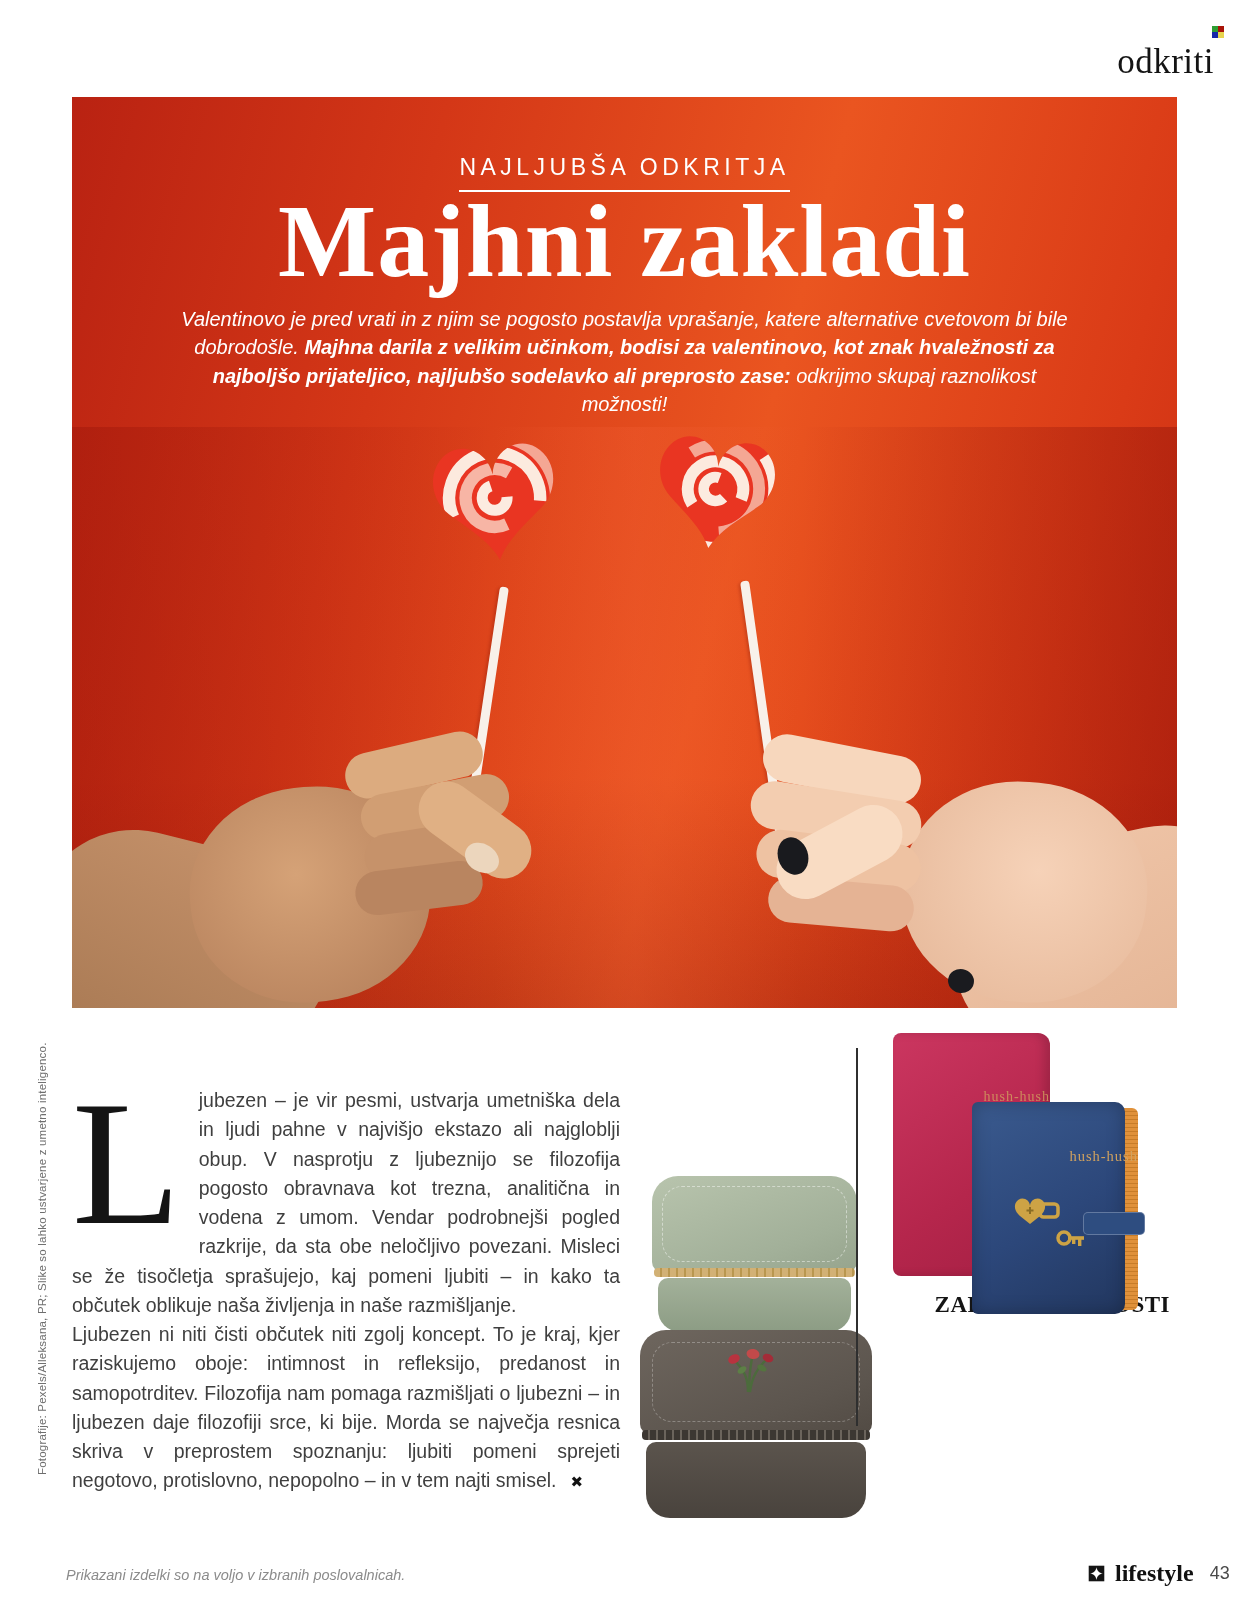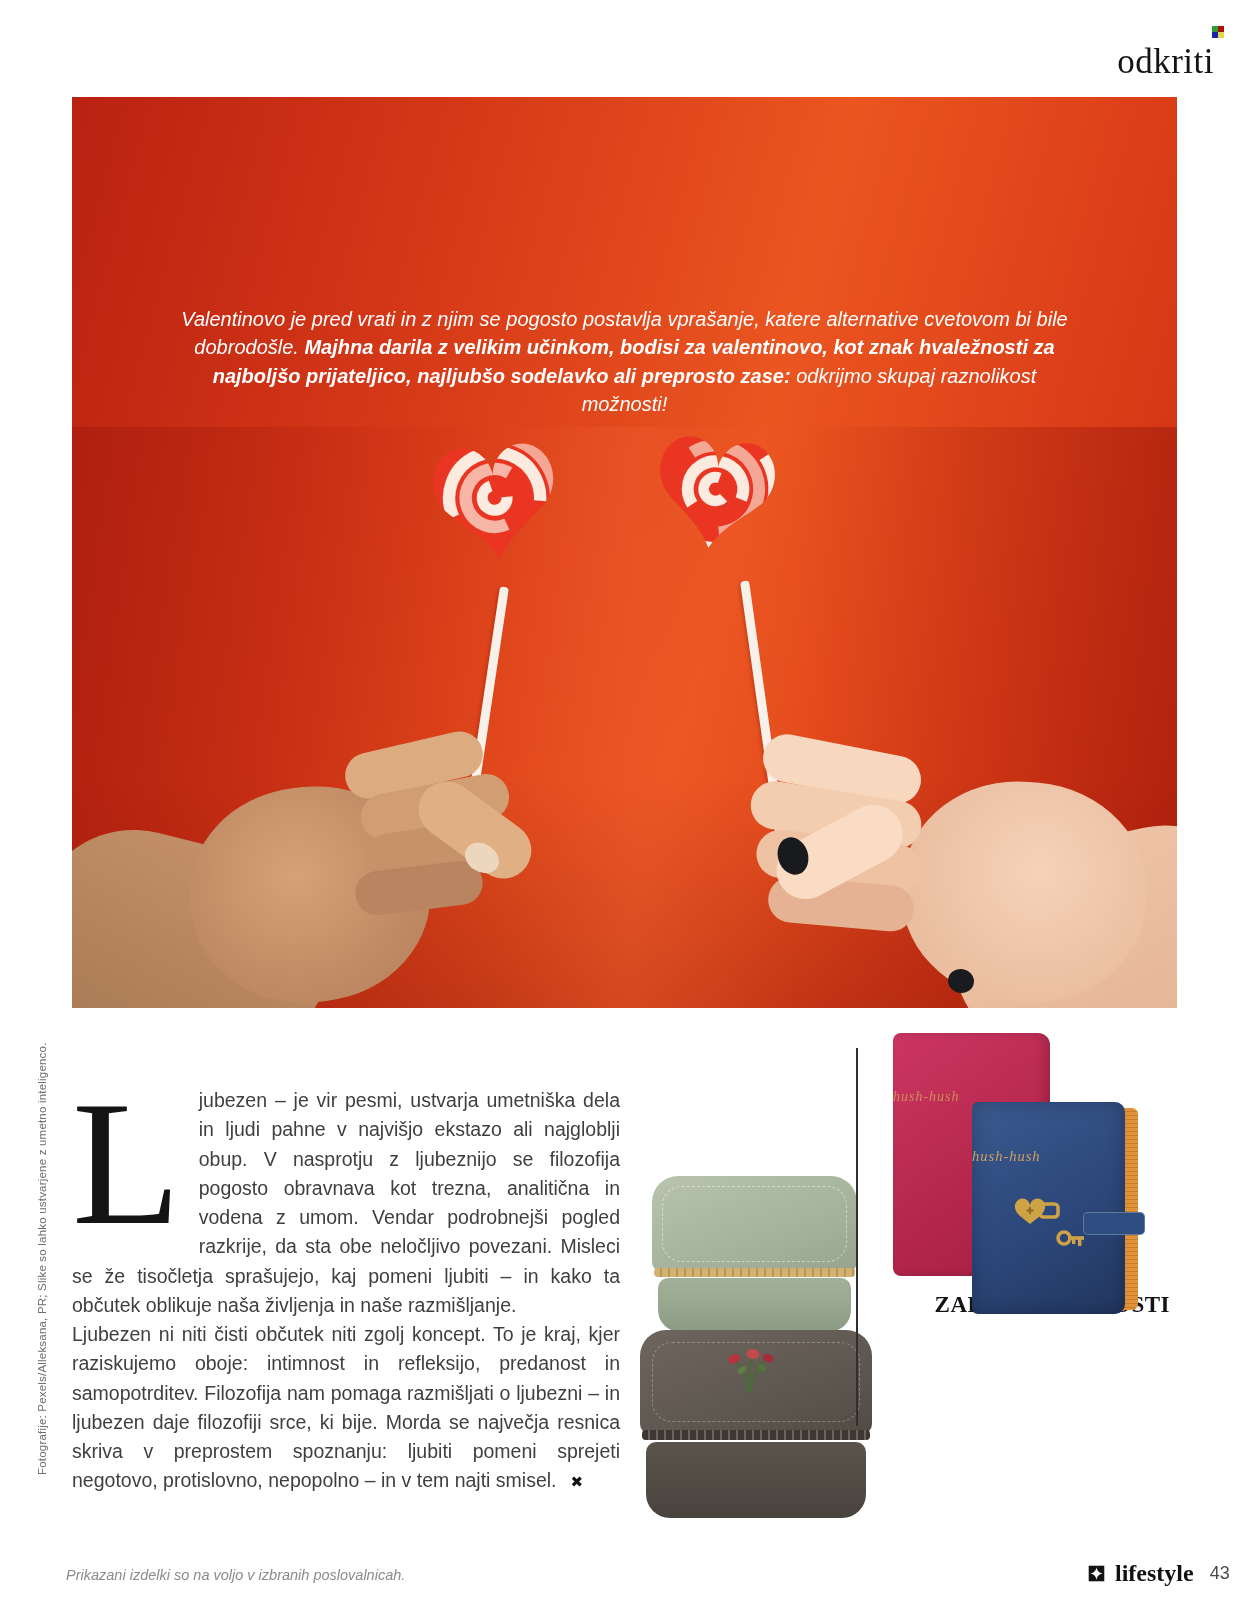--- a/index.html
+++ b/index.html
@@ -109,22 +109,22 @@
   
   .nb-pink{position:absolute;left:893px;top:1033px;width:157px;height:243px;border-radius:8px 12px 12px 8px;
         background:linear-gradient(145deg,#cb3660,#b5264c 60%,#a41f43);z-index:1;
         box-shadow:inset -6px 0 10px rgba(0,0,0,.15);}
   .nb-blue{position:absolute;left:972px;top:1102px;width:166px;height:212px;z-index:2;}
   .nb-pages{position:absolute;right:0;top:6px;width:16px;bottom:4px;border-radius:0 6px 6px 0;
         background:repeating-linear-gradient(to bottom,#e0913a 0 3px,#c77c28 3px 4px);}
   .nb-cover{position:absolute;left:0;top:0;width:153px;height:212px;border-radius:6px 10px 10px 6px;
         background:linear-gradient(150deg,#3a5a8e,#2c477a 55%,#22375f);
         box-shadow:inset 0 0 18px rgba(0,0,0,.25);}
-  .nb-label{position:absolute;width:100%;text-align:left;font-family:"Liberation Serif","DejaVu Serif",serif;
-        font-style:italic;color:#d2a25e;letter-spacing:1px;}
+  .nb-label{position:absolute;width:100%;text-align:right;font-family:"Liberation Serif","DejaVu Serif",serif;
+        color:#d2a25e;letter-spacing:1px;}
   .nb-label-pink{top:56px;font-size:14px;opacity:.8;}
   .nb-label-blue{top:46px;font-size:14.5px;}
   .nb-strap{position:absolute;right:-7px;top:110px;width:60px;height:21px;border-radius:5px;
         background:#2e4d80;border:1px solid rgba(255,255,255,.25);}
   .nb-lock{position:absolute;left:40px;top:92px;}
 </style>
 </head>
 <body>
 
 <div class="page">
@@ -133,20 +133,24 @@
     <span class="cg-g"></span>
     <span class="cg-r"></span>
     <span class="cg-b"></span>
     <span class="cg-y"></span>
   </div>
   <div class="section-label">odkriti</div>
 
   <div class="hero">
     <div class="hero-tone"></div>
 
+    <div class="kicker">
+      <span>NAJLJUBŠA ODKRITJA</span>
+    </div>
+    <div class="hero-title">Majhni zakladi</div>
     <div class="hero-intro">
       <span>Valentinovo je pred vrati in z njim se pogosto postavlja vprašanje, katere alternative cvetovom bi bile dobrodošle. </span><b>Majhna darila z velikim učinkom, bodisi za valentinovo, kot znak hvaležnosti za najboljšo prijateljico, najljubšo sodelavko ali preprosto zase:</b><span> odkrijmo skupaj raznolikost možnosti!</span>
     </div>
 
     <div class="stick stick-l"></div>
     <div class="stick stick-r"></div>
 
     <svg class="heart heart-l" viewBox="0 0 100 100">
       <defs>
           <clipPath id="hc1">

